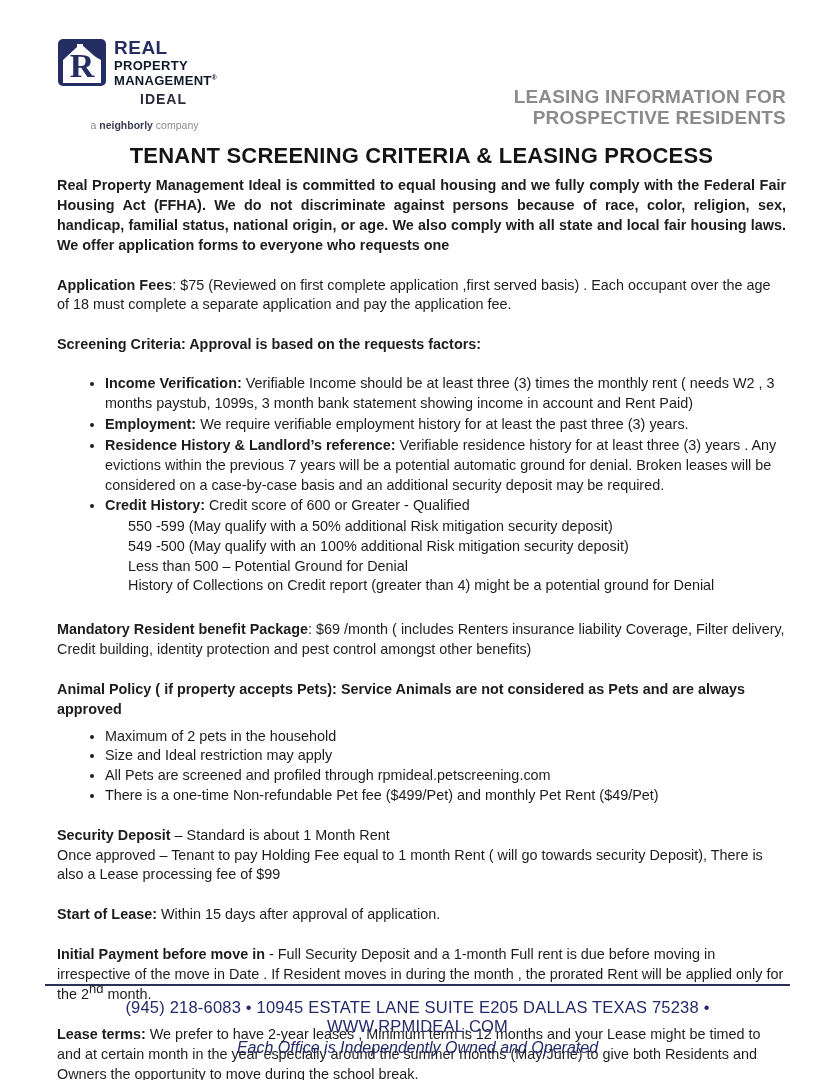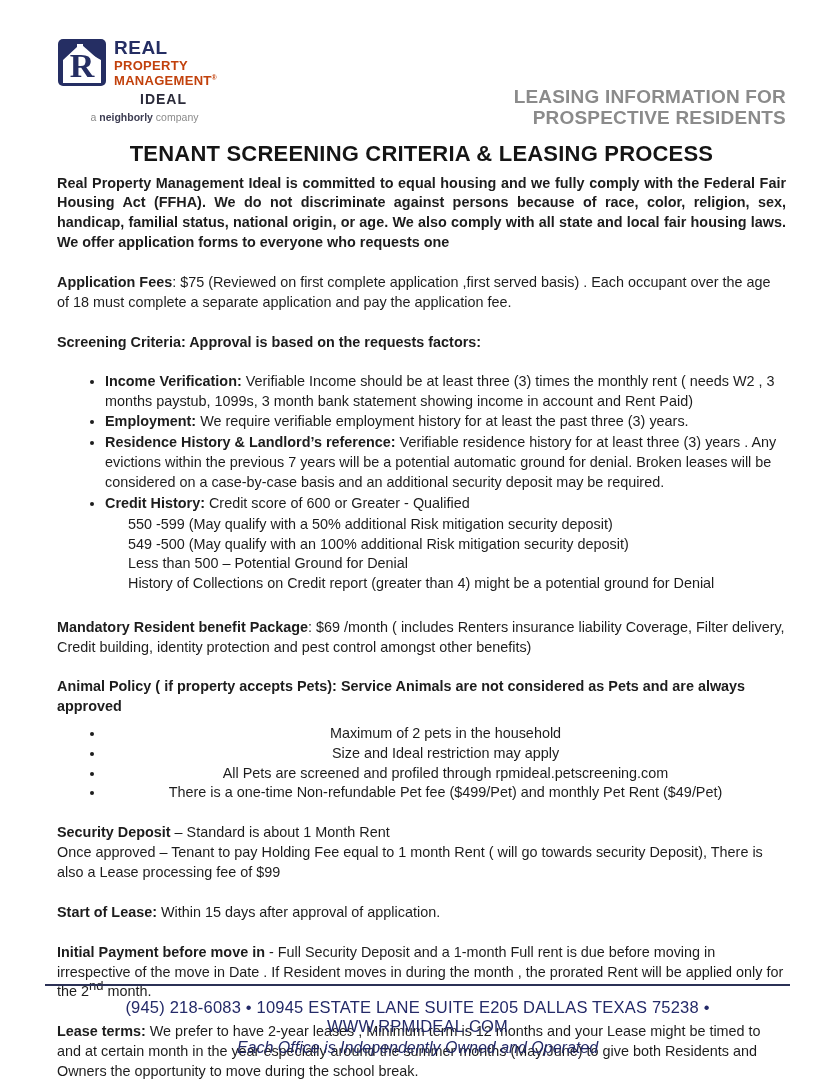--- a/index.html
+++ b/index.html
@@ -14,39 +14,39 @@
   }
   .content { position:absolute; left:57px; top:36px; width:729px; }
 
   
   .header { display:flex; justify-content:space-between; align-items:flex-start; }
   .logo-block { width:190px; }
   .logo-top { display:flex; align-items:flex-start; }
   .logo-icon { width:52px; height:52px; flex:0 0 auto; }
   .logo-words { margin-left:5px; padding-top:2px; line-height:1; }
   .logo-real { font-size:19px; font-weight:bold; color:#252e63; letter-spacing:0.5px; }
-  .logo-prop, .logo-mgmt { font-size:13px; font-weight:bold; color:#c2410c; letter-spacing:0.3px; margin-top:2px; }
+  .logo-prop, .logo-mgmt { font-size:13px; font-weight:bold; color:#0f172a; letter-spacing:0.3px; margin-top:2px; }
   .logo-reg { font-size:7px; vertical-align:super; }
   .logo-ideal { font-size:14px; font-weight:bold; color:#2b2b3a; text-align:right; width:130px; margin-top:3px; letter-spacing:1px; }
-  .logo-tagline { font-size:10.5px; color:#8a8a8a; text-align:center; width:175px; margin-top:4px; }
+  .logo-tagline { font-size:10.5px; color:#8a8a8a; text-align:center; width:175px; margin-top:12px; }
   .logo-tagline .brand { font-weight:bold; color:#3d3d52; }
   .doc-type { text-align:right; font-size:19px; font-weight:bold; color:#8b8b8b; line-height:1.12; padding-top:6px; letter-spacing:0.2px;margin-top:44px; }
 
   
   .title { text-align:center; font-size:22px; font-weight:bold; color:#151515; margin-top:12px; letter-spacing:0.2px; }
 
   
   .para { font-size:14.4px; line-height:1.38; color:#1d1d1d; }
   .intro { font-weight:bold; text-align:justify; margin-top:7px; }
   .sect { margin-top:20px; }
   .b { font-weight:bold; }
 
   ul.blist { margin-top:19px; padding-left:48px; }
   ul.blist li { font-size:14.4px; line-height:1.38; margin-bottom:1px; }
-  ul.petlist { margin-top:7px; padding-left:48px;text-align:center; }
+  ul.petlist { margin-top:7px; padding-left:48px; }
   ul.petlist li { font-size:14.4px; line-height:1.37; }
   .subline { font-size:14.4px; line-height:1.37; margin-left:71px; }
 
   sup { font-size:13px; vertical-align:super; line-height:0; }
 
   
   .footer { position:absolute; left:45px; right:45px; top:984px; }
   .footer-rule { border:none; border-top:2px solid #2b3156; margin-bottom:12px; }
   .footer-contact { text-align:center; font-size:16.5px; font-weight:normal; color:#242a68; letter-spacing:0.2px; }
   .footer-tagline { text-align:center; font-size:16px; font-style:italic; color:#242a68; margin-top:3px; }

